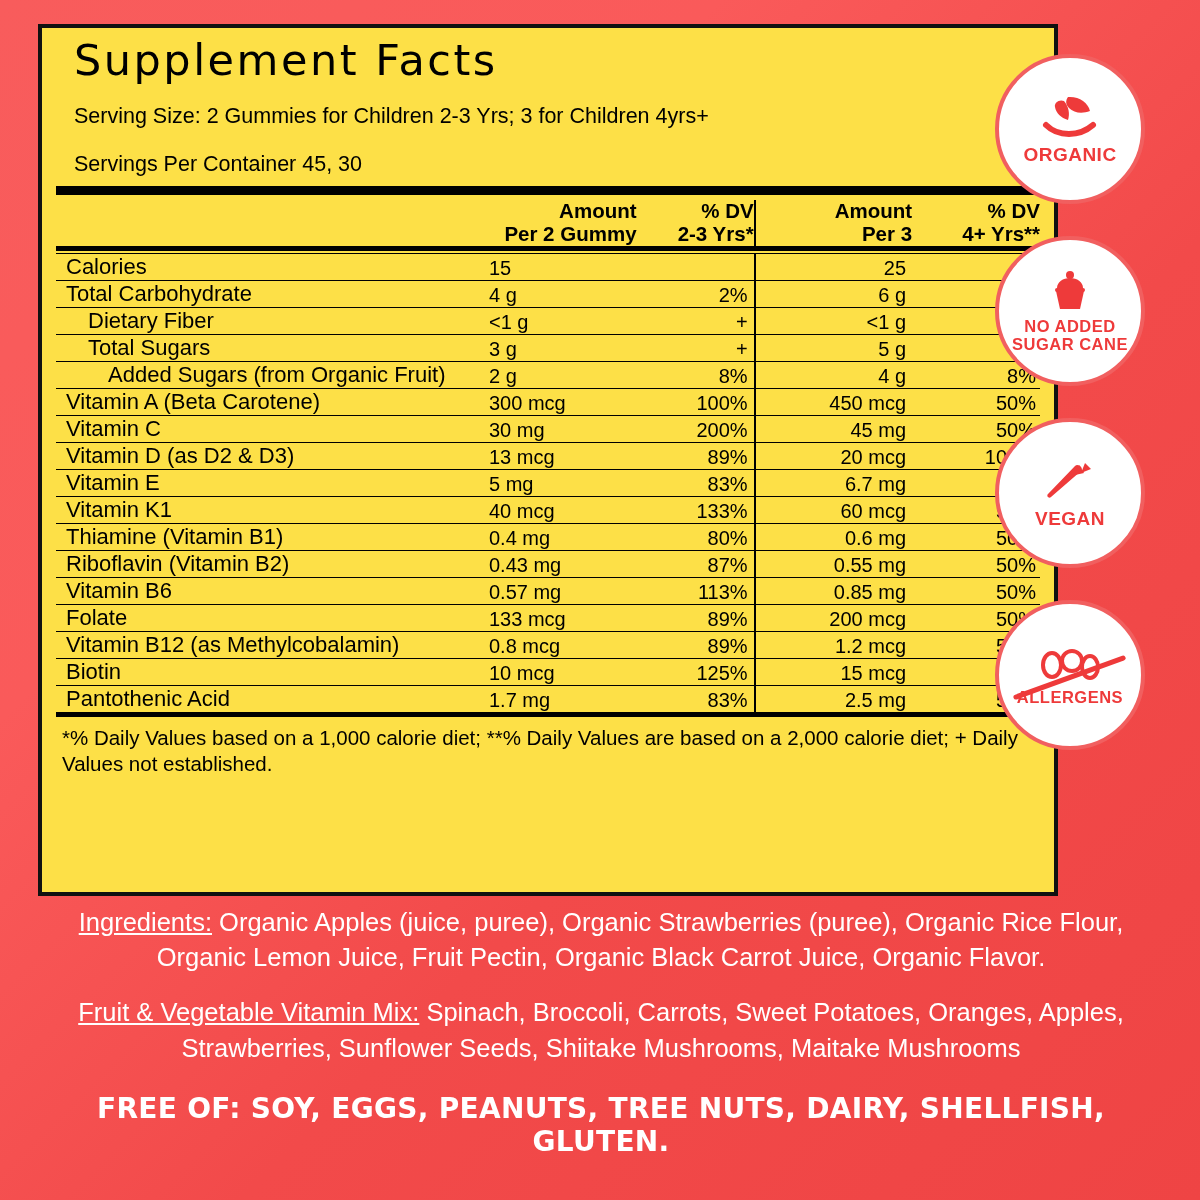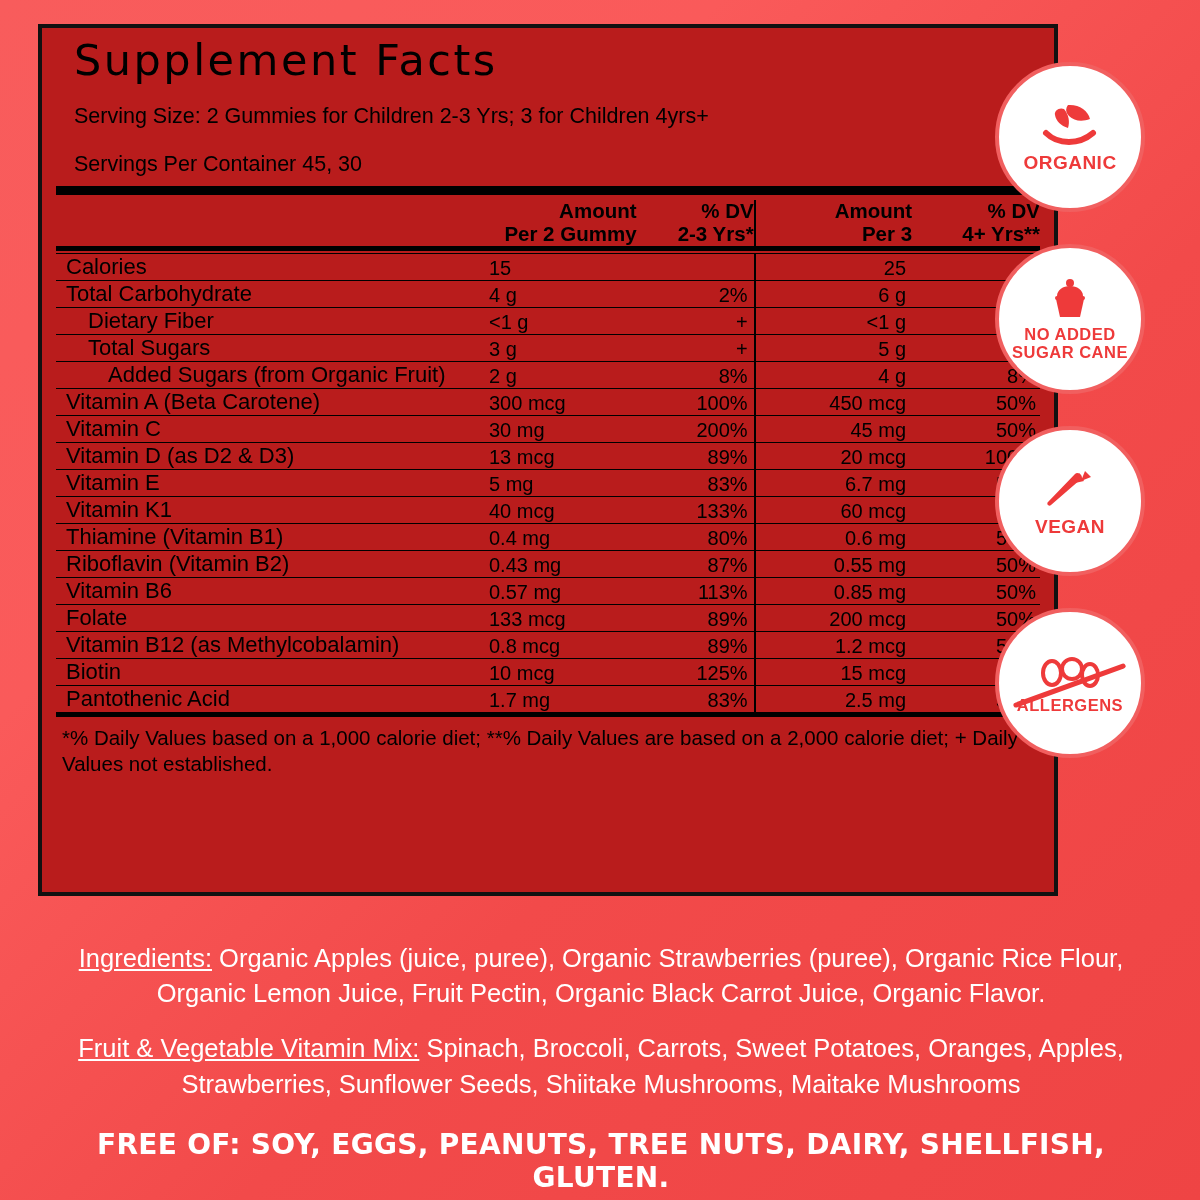--- a/index.html
+++ b/index.html
@@ -13,21 +13,21 @@
     position: relative;
   }
 
   
   .page { position: relative; width: 1200px; height: 1200px; padding: 24px 0 0 0; }
 
   .panel {
     position: absolute;
     left: 38px; top: 24px;
     width: 1020px; height: 872px;
-    background: #b91c1c;
+    background: #fde047;
     border: 4px solid #111;
   }
   .panel-inner { padding: 10px 14px 8px 14px; height: 100%; }
 
   .sf-title {
     font-family: "DejaVu Sans", sans-serif;
     font-size: 43px;
     letter-spacing: 2.5px;
     font-weight: 400;
     color: #000;
@@ -75,21 +75,21 @@
   .footnote {
     font-size: 20.5px;
     line-height: 1.3;
     color: #000;
     padding: 8px 4px 0 6px;
   }
 
   
   .badges {
     position: absolute;
-    right: 40px; top: 62px;
+    right: 40px; top: 54px;
     width: 180px;
     display: flex; flex-direction: column; gap: 32px; align-items: center; justify-content: flex-end;
   }
   .badge {
     width: 150px; height: 150px;
     border-radius: 50%;
     background: #ffffff;
     border: 4px solid #f15f5f;
     display: flex; flex-direction: column;
     align-items: center; justify-content: center;
@@ -104,21 +104,21 @@
   .badge svg { display: block; }
   .slash {
     position: absolute; left: 8%; top: 50%;
     width: 84%; height: 5px; background: #ee3a3a;
     transform: rotate(-20deg); border-radius: 3px;
   }
 
   
   .bottom {
     position: absolute;
-    left: 46px; top: 941px;
+    left: 46px; top: 905px;
     width: 1110px;
     color: #ffffff;
     text-align: center;
   }
   .ing-block { font-size: 25.5px; line-height: 1.38; }
   .ing-block .lbl { text-decoration: underline; font-weight: normal; }
   .gap { height: 20px; }
   .freeof {
     margin-top: 26px;
     font-size: 28px;

